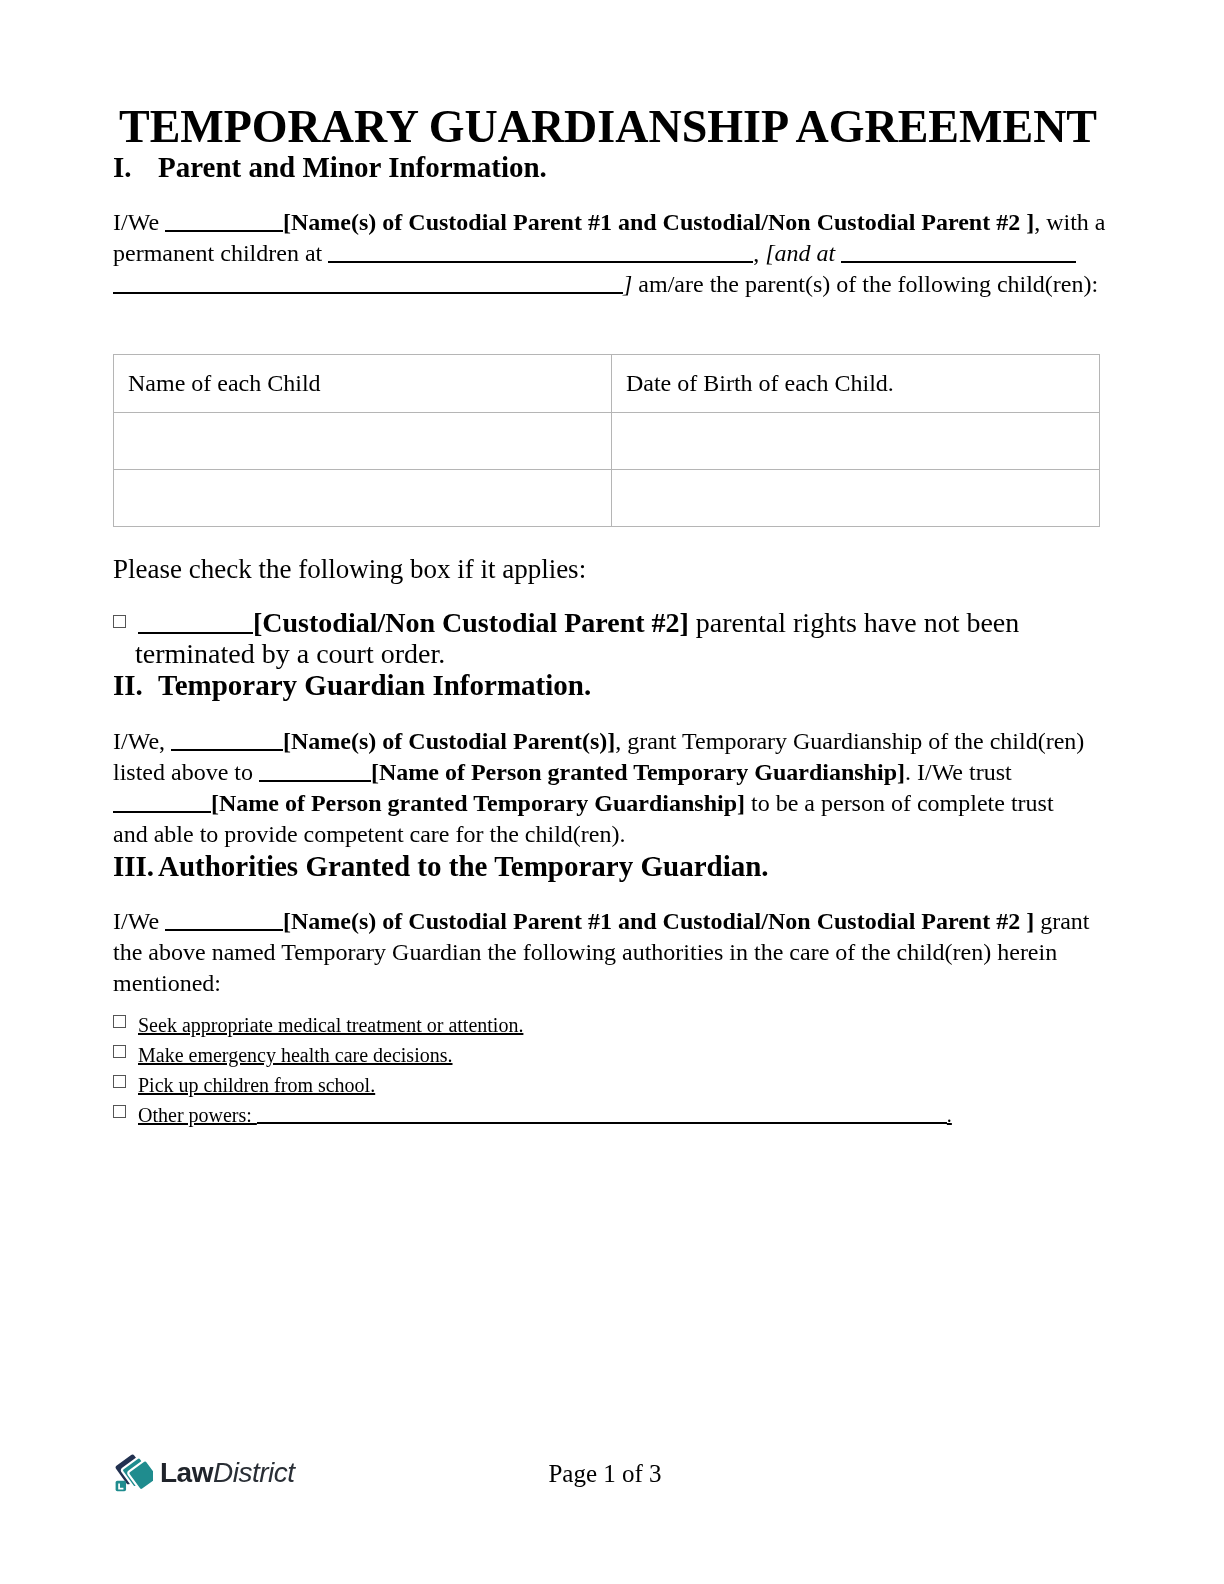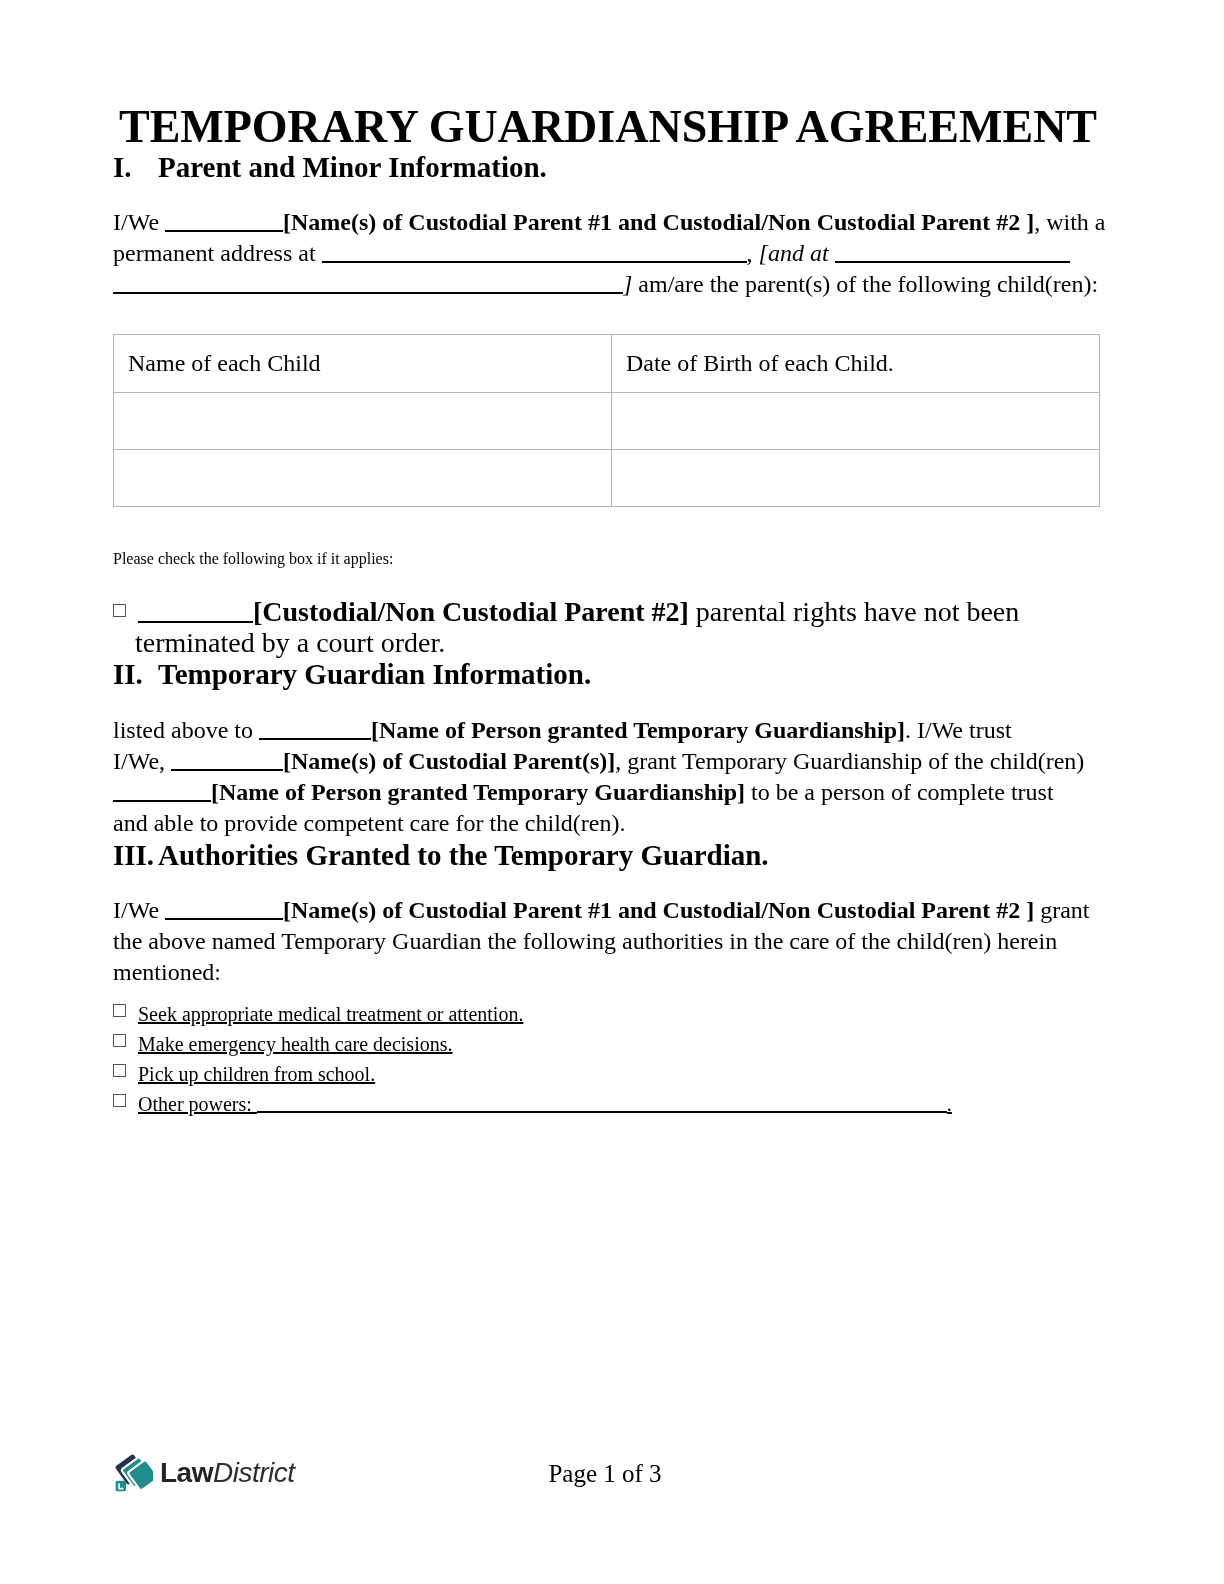--- a/index.html
+++ b/index.html
@@ -45,37 +45,37 @@
 
   .blank {
     display:inline-block;
     border-bottom:2px solid #000;
     height:20px;
     vertical-align:baseline;
     transform:translateY(2px);
   }
 
   table.child-table {
-    margin-top:34px;
+    margin-top:54px;
     border-collapse:collapse;
     width:987px;
     font-size:24px;
   }
   table.child-table td, table.child-table th {
     border:1px solid #b5b5b5;
     font-weight:normal;
     text-align:left;
     padding:0 14px;
     vertical-align:middle;
   }
   table.child-table thead th { height:57px; }
   table.child-table tbody td { height:56px; }
   table.child-table col.c1 { width:50.5%; }
 
-  .prompt { margin-top:36px; font-size:16px; line-height:31px; }
+  .prompt { margin-top:27px; font-size:27px; line-height:31px; }
 
   .checkbox {
     display:inline-block;
     width:13px; height:13px;
     border:1.5px solid #555;
     background:#fff;
     margin-right:12px;
     transform:translateY(-4px);
     box-sizing:border-box;
   }
@@ -115,21 +115,21 @@
 
     <h1 class="doc-title">TEMPORARY GUARDIANSHIP AGREEMENT</h1>
 
     <h2 class="sec-heading mt-s1h">
       <span class="num">I.</span>
       <span>Parent and Minor Information.</span>
     </h2>
 
     <div class="para mt-p1">
       <div class="line"><span>I/We </span><span class="blank" style="width:118px"></span><b>[Name(s) of Custodial Parent #1 and Custodial/Non Custodial Parent #2 ]</b><span>, with a</span></div>
-      <div class="line"><span>permanent address at </span><span class="blank" style="width:425px"></span><span>, </span><i>[and at </i><span class="blank" style="width:235px"></span></div>
+      <div class="line"><span>permanent children at </span><span class="blank" style="width:425px"></span><span>, </span><i>[and at </i><span class="blank" style="width:235px"></span></div>
       <div class="line"><span class="blank" style="width:510px"></span><i>]</i><span> am/are the parent(s) of the following child(ren):</span></div>
     </div>
 
     <table class="child-table">
       <colgroup>
           <col class="c1">
           <col>
         </colgroup>
       <thead>
         <tr>
@@ -152,22 +152,22 @@
     <div class="prompt">Please check the following box if it applies:</div>
 
     <div class="cb-item"><span class="checkbox"></span><span class="blank" style="width:115px"></span><b>[Custodial/Non Custodial Parent #2]</b><span> parental rights have not been terminated by a court order.</span></div>
 
     <h2 class="sec-heading mt-s2h">
       <span class="num">II.</span>
       <span>Temporary Guardian Information.</span>
     </h2>
 
     <div class="para mt-p2">
+      <div class="line"><span>I/We, </span><span class="blank" style="width:112px"></span><b>[Name(s) of Custodial Parent(s)]</b><span>, grant Temporary Guardianship of the child(ren)</span></div>
       <div class="line"><span>listed above to </span><span class="blank" style="width:112px"></span><b>[Name of Person granted Temporary Guardianship]</b><span>. I/We trust</span></div>
-      <div class="line"><span>I/We, </span><span class="blank" style="width:112px"></span><b>[Name(s) of Custodial Parent(s)]</b><span>, grant Temporary Guardianship of the child(ren)</span></div>
       <div class="line"><span class="blank" style="width:98px"></span><b>[Name of Person granted Temporary Guardianship]</b><span> to be a person of complete trust</span></div>
       <div class="line"><span>and able to provide competent care for the child(ren).</span></div>
     </div>
 
     <h2 class="sec-heading mt-s3h">
       <span class="num">III.</span>
       <span>Authorities Granted to the Temporary Guardian.</span>
     </h2>
 
     <div class="para mt-p3">

